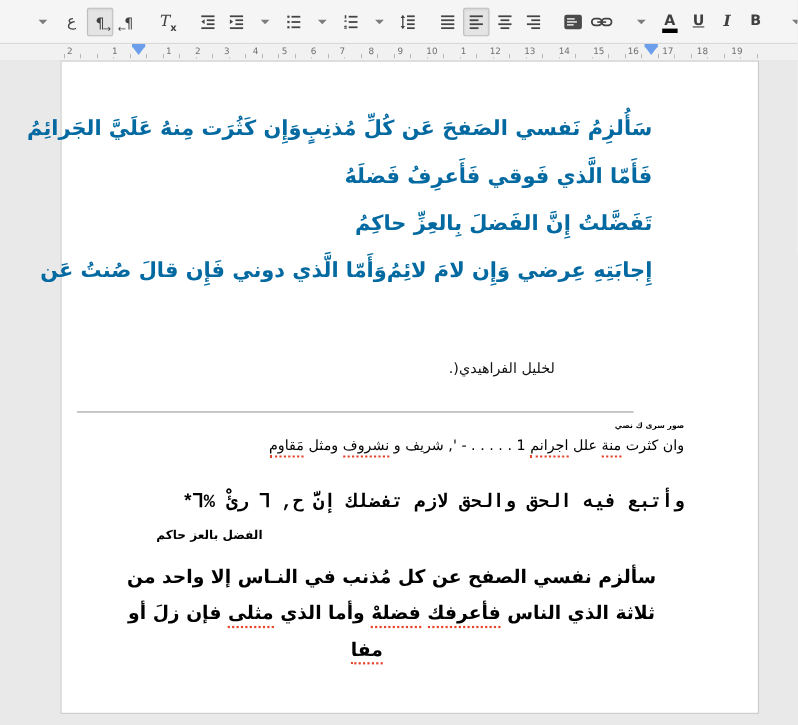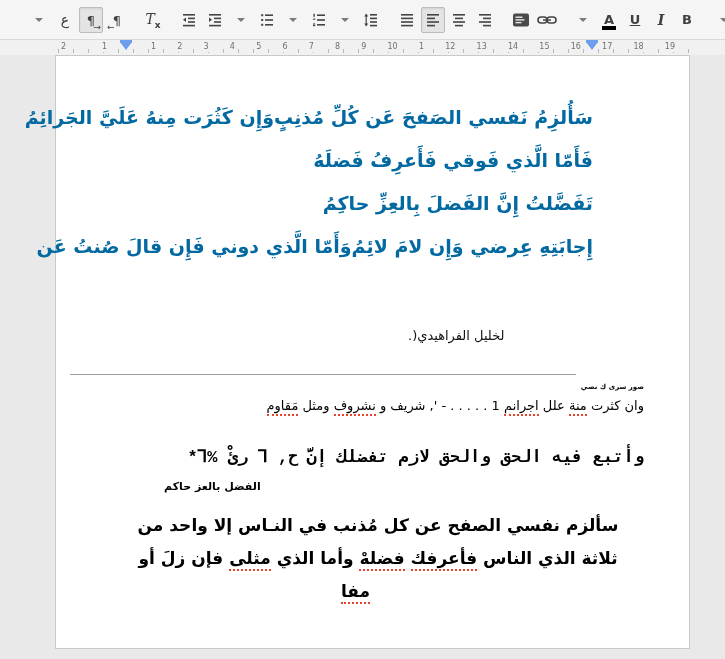--- a/index.html
+++ b/index.html
@@ -48,21 +48,21 @@
   
   .poem{position:absolute;left:10px;top:40px;width:527px;direction:rtl;}
   .poem-row{display:flex;justify-content:space-between;line-height:43px;white-space:nowrap;}
   .hemi{font-size:19px;font-weight:bold;color:#0369a1;}
   .caption{position:absolute;left:352px;top:272px;display:flex;direction:rtl;font-size:13px;color:#111;}
   .caption .tail{direction:ltr;}
 
   .divider{position:absolute;left:14px;top:318px;width:506px;border-top:1px solid #9a9a9a;}
 
   
-  .ocr{position:absolute;left:56px;top:326px;width:532px;direction:rtl;color:#000;}
+  .ocr{position:absolute;left:34px;top:326px;width:532px;direction:rtl;color:#000;}
   .tinyline{font-size:7px;font-weight:bold;text-align:right;line-height:10px;}
   .oline1{font-size:13px;text-align:right;white-space:nowrap;line-height:20px;margin-top:4px;}
   .oline2{display:flex;direction:ltr;justify-content:flex-end;gap:8px;font-size:17px;font-weight:bold;
           line-height:31px;margin-top:26px;white-space:nowrap;font-family:Liberation Mono, monospace;}
   .oline2 .sym{direction:ltr;}
   .oline3{font-size:11px;font-weight:bold;direction:rtl;text-align:left;line-height:27px;padding-left:52px;}
   .opara{margin-top:9px;font-size:17px;font-weight:bold;text-align:right;line-height:33px;}
   .opara div{white-space:nowrap;text-align:center;}
   .lastline{padding-left:0;padding-right:45px;}
   .sq{border-bottom:2px dotted #e8432d;padding-bottom:1px;}

